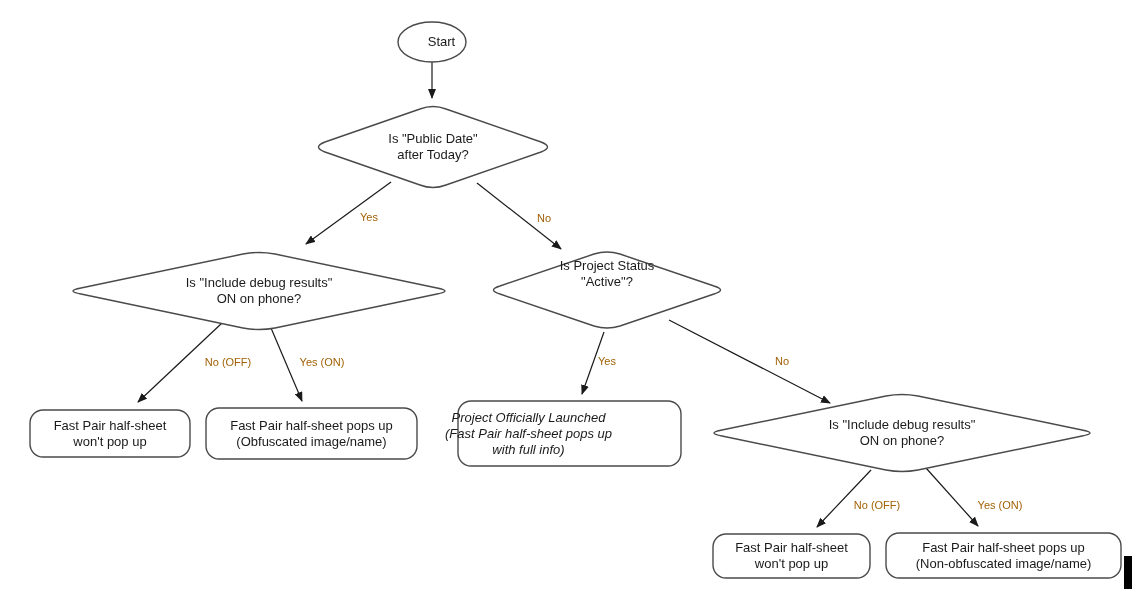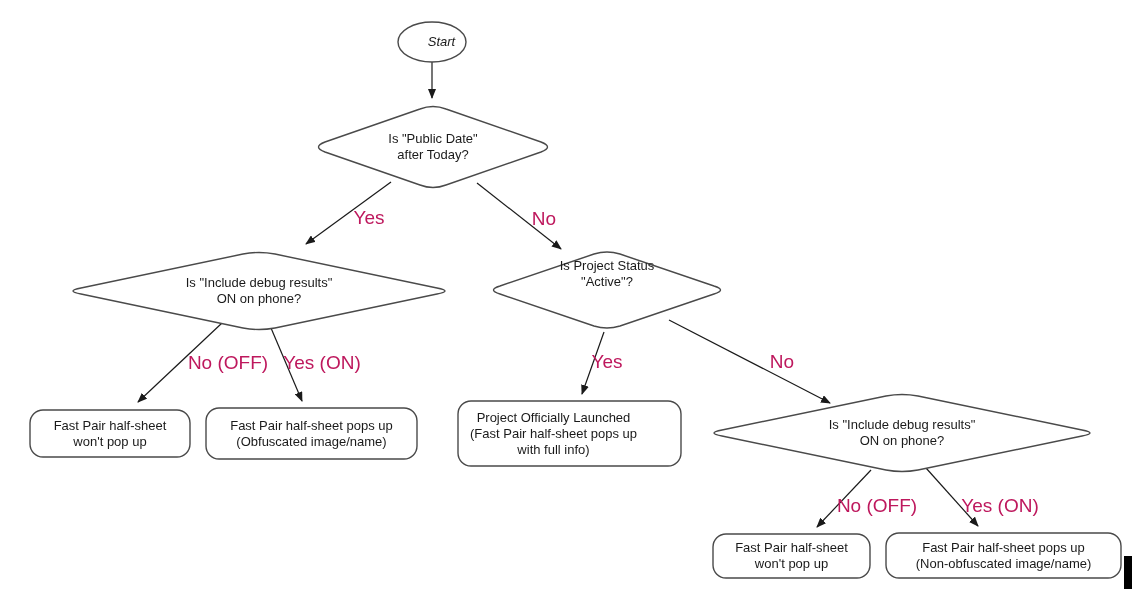--- a/index.html
+++ b/index.html
@@ -36,24 +36,24 @@
     justify-content: center;
     text-align: center;
     font-size: 13px;
     line-height: 16px;
     white-space: pre-line;
     color: #1a1a1a;
   }
   .edgelabel {
     position: absolute;
     transform: translate(-50%, -50%);
-    font-size: 19px;
+    font-size: 11px;
     line-height: 15px;
     white-space: nowrap;
-    color: #be185d;
+    color: #a16207;
     text-align: center;
   }
   .caret {
     position: absolute;
     left: 1124px;
     top: 556px;
     width: 8px;
     height: 33px;
     background: #000000;
   }
@@ -90,41 +90,41 @@
 
     <path class="node" d="M918,396 L1082,430 Q1098,433 1082,436 L918,470 Q902,473 886,470 L722,436 Q706,433 722,430 L886,396 Q902,393 918,396 Z"></path>
 
     <rect class="node" x="30" y="410" width="160" height="47" rx="13"></rect>
     <rect class="node" x="206" y="408" width="211" height="51" rx="13"></rect>
     <rect class="node" x="458" y="401" width="223" height="65" rx="13"></rect>
     <rect class="node" x="713" y="534" width="157" height="44" rx="13"></rect>
     <rect class="node" x="886" y="533" width="235" height="45" rx="13"></rect>
   </svg>
 
-  <div class="nodelabel" style="left:398px; top:30px; width:87px; height:24px;font-style:italic;">Start</div>
+  <div class="nodelabel" style="left:398px; top:30px; width:87px; height:24px;">Start</div>
 
   <div class="nodelabel" style="left:323px; top:113px; width:220px; height:68px;">Is "Public Date"
 after Today?</div>
 
   <div class="nodelabel" style="left:129px; top:257px; width:260px; height:68px;">Is "Include debug results"
 ON on phone?</div>
 
   <div class="nodelabel" style="left:497px; top:240px; width:220px; height:68px;">Is Project Status
 "Active"?</div>
 
   <div class="nodelabel" style="left:772px; top:399px; width:260px; height:68px;">Is "Include debug results"
 ON on phone?</div>
 
   <div class="nodelabel" style="left:30px; top:410px; width:160px; height:47px;">Fast Pair half-sheet
 won't pop up</div>
 
   <div class="nodelabel" style="left:206px; top:408px; width:211px; height:51px;">Fast Pair half-sheet pops up
 (Obfuscated image/name)</div>
 
-  <div class="nodelabel" style="left:458px; top:401px; width:191px; height:65px;">Project Officially Launched
+  <div class="nodelabel" style="left:433px; top:401px; width:191px; height:65px;font-style:italic;">Project Officially Launched
 (Fast Pair half-sheet pops up
 with full info)</div>
 
   <div class="nodelabel" style="left:713px; top:534px; width:157px; height:44px;">Fast Pair half-sheet
 won't pop up</div>
 
   <div class="nodelabel" style="left:886px; top:533px; width:235px; height:45px;">Fast Pair half-sheet pops up
 (Non-obfuscated image/name)</div>
 
   <span class="edgelabel" style="left:369px; top:217px;">Yes</span>

